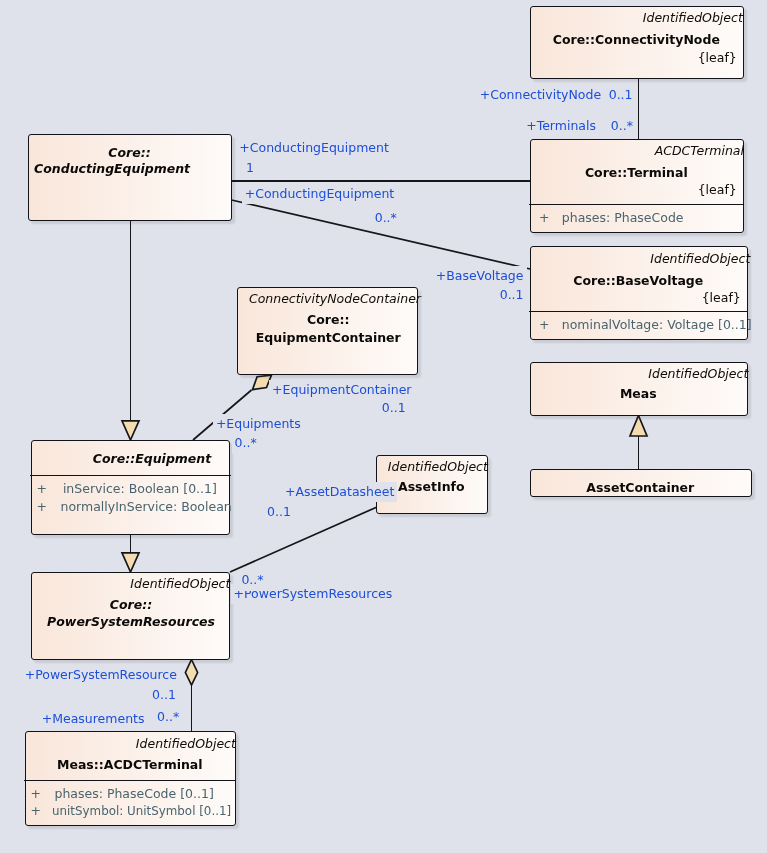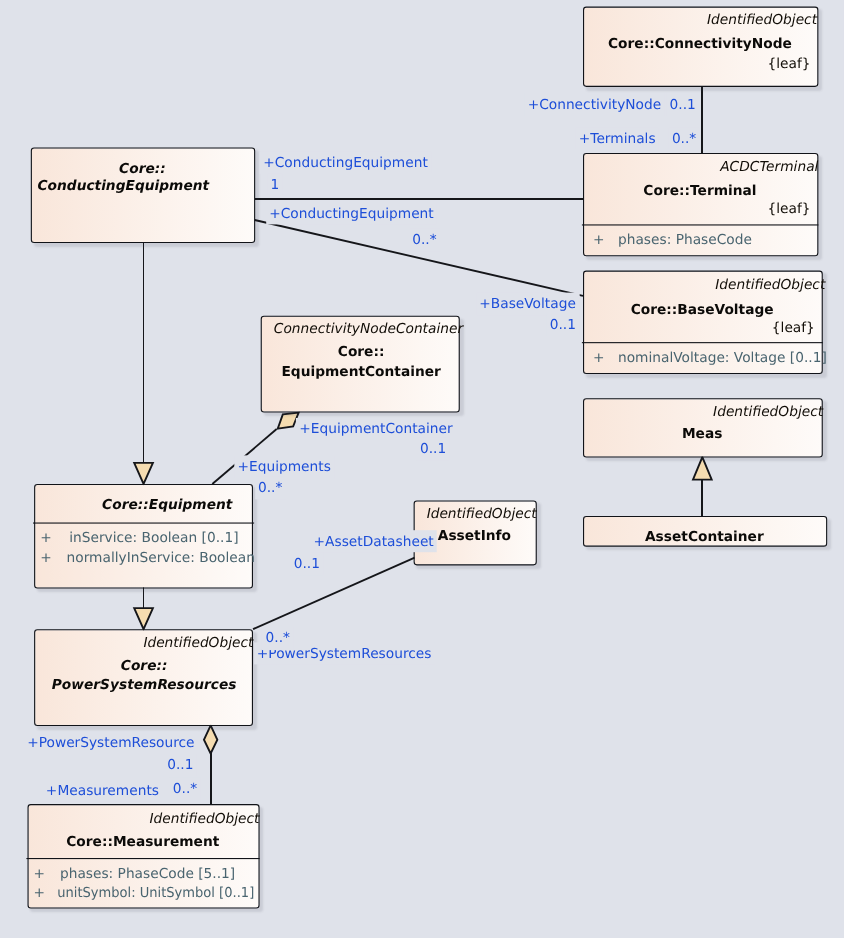--- a/index.html
+++ b/index.html
@@ -120,25 +120,25 @@
 <div class="cls" style="left:30.9px;top:572.4px;width:199.3px;height:88px;">
       <div class="chead">
         <div class="stereo" style="top:6.5px;right:-2.7px;">IdentifiedObject</div>
         <div class="cname" style="top:26.7px;left:1px;width:199.3px;font-style:italic;">Core::</div>
         <div class="cname" style="top:44.1px;left:1px;width:199.3px;font-style:italic;">PowerSystemResources</div>
       </div>
     </div>
 <div class="cls" style="left:24.9px;top:731.4px;width:210.8px;height:95px;">
       <div class="chead">
         <div class="stereo" style="top:7.4px;right:-2.7px;">IdentifiedObject</div>
-        <div class="cname" style="top:28.0px;left:0px;width:210.8px;">Core::Measurement</div>
+        <div class="cname" style="top:28.0px;left:0px;width:210.8px;">Meas::ACDCTerminal</div>
       </div>
       <div class="divider" style="top:47.6px;"></div>
       <div class="vis" style="left:4.6px;top:55.3px;">+</div>
-      <div class="attr" style="left:28.6px;top:55.3px;">phases: PhaseCode [5..1]</div>
+      <div class="attr" style="left:28.6px;top:55.3px;">phases: PhaseCode [0..1]</div>
       <div class="vis" style="left:4.6px;top:73.1px;">+</div>
       <div class="attr" style="left:26.3px;top:73.1px;transform:scaleX(0.95);transform-origin:0 50%;">unitSymbol: UnitSymbol [0..1]</div>
     </div>
 <div class="lbl" style="left:476.7px;top:84.5px;">+ConnectivityNode</div>
 <div class="lbl" style="left:605.7px;top:84.5px;">0..1</div>
 <div class="lbl" style="left:523.2px;top:115.6px;">+Terminals</div>
 <div class="lbl" style="left:607.8px;top:115.6px;">0..*</div>
 <div class="lbl" style="left:236.3px;top:137.8px;">+ConductingEquipment</div>
 <div class="lbl" style="left:242.9px;top:157.6px;">1</div>
 <div class="lbl" style="left:241.7px;top:183.9px;">+ConductingEquipment</div>

